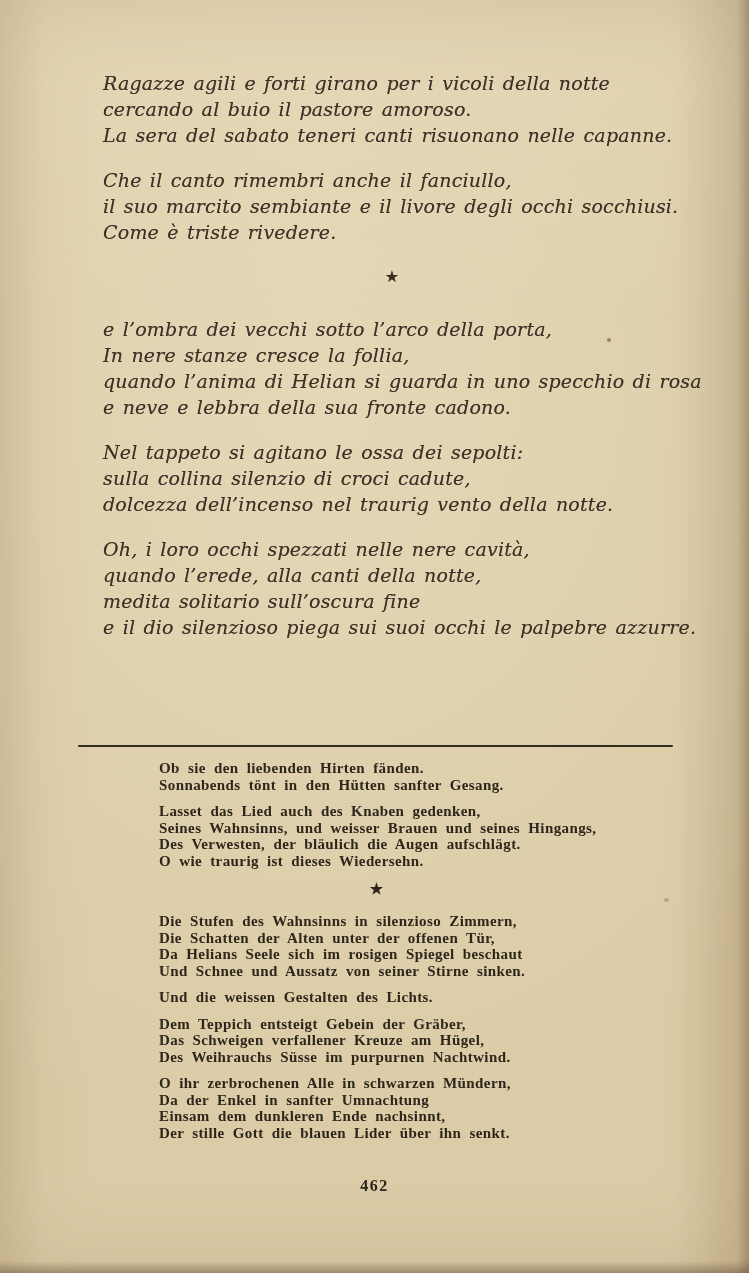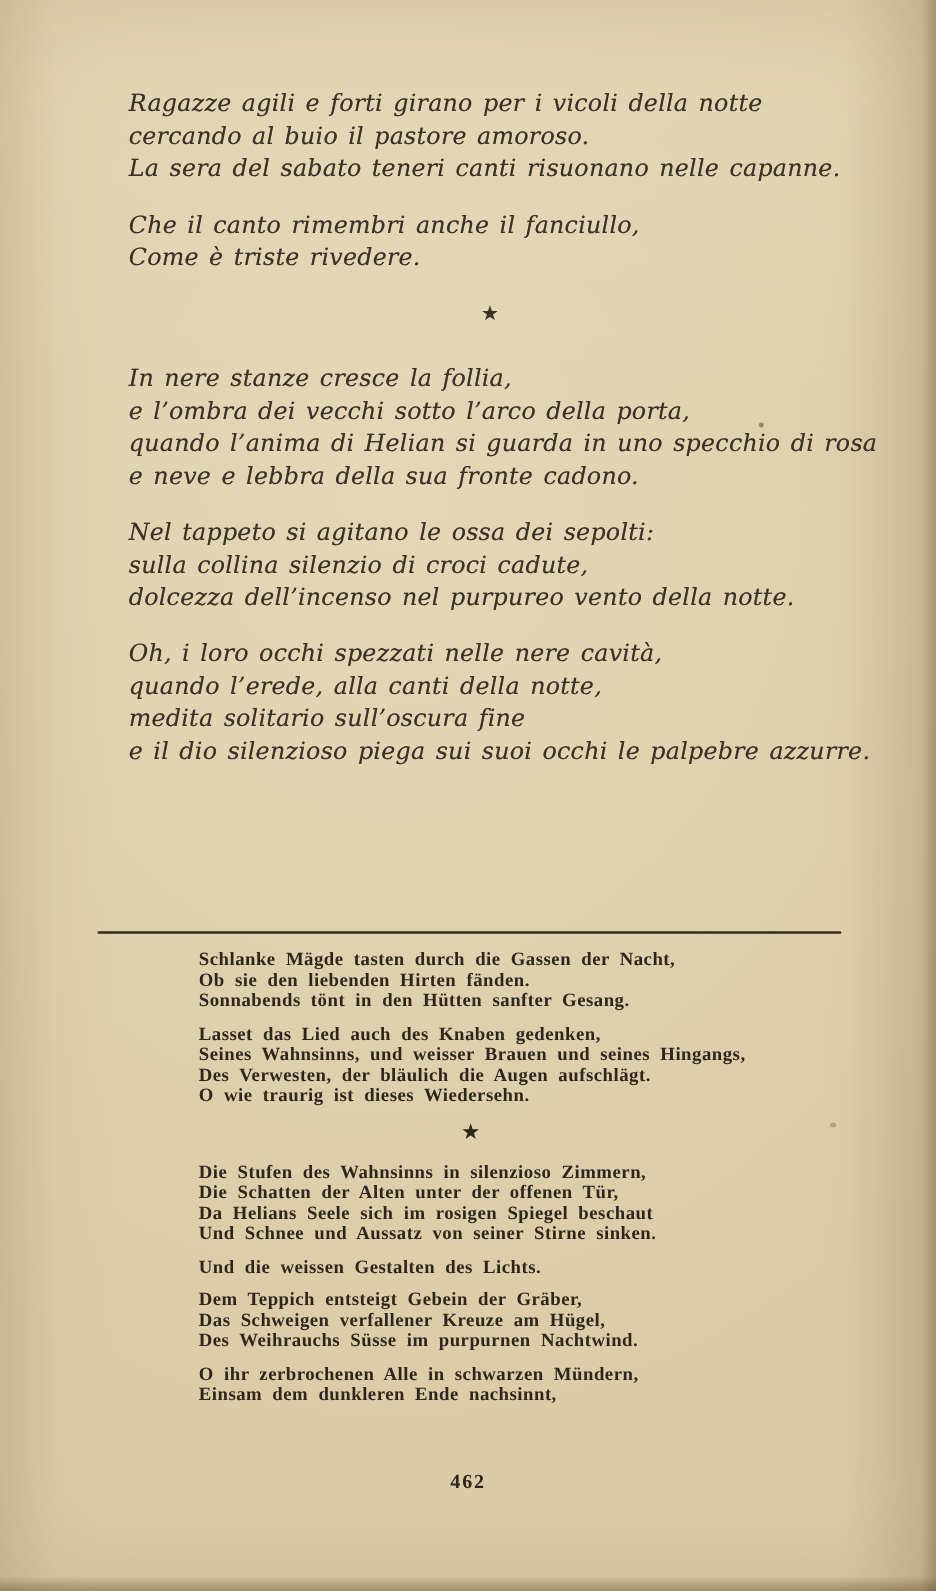--- a/index.html
+++ b/index.html
@@ -90,47 +90,47 @@
 <div class="page" style="--paper: #dbcba6; --ink: #3a3227; --ink-bold: #2d261b;">
 
   <div class="poem italian">
     <div class="stanza">
       <div class="line">Ragazze agili e forti girano per i vicoli della notte</div>
       <div class="line">cercando al buio il pastore amoroso.</div>
       <div class="line">La sera del sabato teneri canti risuonano nelle capanne.</div>
     </div>
     <div class="stanza">
       <div class="line">Che il canto rimembri anche il fanciullo,</div>
+      <div class="line">il suo marcito sembiante e il livore degli occhi socchiusi.</div>
       <div class="line">Come è triste rivedere.</div>
     </div>
     <div class="star-line">★</div>
     <div class="stanza">
+      <div class="line">e l’ombra dei vecchi sotto l’arco della porta,</div>
       <div class="line">In nere stanze cresce la follia,</div>
-      <div class="line">e l’ombra dei vecchi sotto l’arco della porta,</div>
       <div class="line">quando l’anima di Helian si guarda in uno specchio di rosa</div>
       <div class="line">e neve e lebbra della sua fronte cadono.</div>
     </div>
     <div class="stanza">
       <div class="line">Nel tappeto si agitano le ossa dei sepolti:</div>
       <div class="line">sulla collina silenzio di croci cadute,</div>
-      <div class="line">dolcezza dell’incenso nel purpureo vento della notte.</div>
+      <div class="line">dolcezza dell’incenso nel traurig vento della notte.</div>
     </div>
     <div class="stanza">
       <div class="line">Oh, i loro occhi spezzati nelle nere cavità,</div>
       <div class="line">quando l’erede, alla canti della notte,</div>
       <div class="line">medita solitario sull’oscura fine</div>
       <div class="line">e il dio silenzioso piega sui suoi occhi le palpebre azzurre.</div>
     </div>
   </div>
 
   <div class="rule"></div>
 
   <div class="poem german">
     <div class="stanza">
-      <div class="line">Schlanke Mägde tasten durch die Gassen der Nacht,</div>
       <div class="line">Ob sie den liebenden Hirten fänden.</div>
       <div class="line">Sonnabends tönt in den Hütten sanfter Gesang.</div>
     </div>
     <div class="stanza">
       <div class="line">Lasset das Lied auch des Knaben gedenken,</div>
       <div class="line">Seines Wahnsinns, und weisser Brauen und seines Hingangs,</div>
       <div class="line">Des Verwesten, der bläulich die Augen aufschlägt.</div>
       <div class="line">O wie traurig ist dieses Wiedersehn.</div>
     </div>
     <div class="star-line">★</div>
@@ -143,21 +143,23 @@
     <div class="stanza">
       <div class="line">Und die weissen Gestalten des Lichts.</div>
     </div>
     <div class="stanza">
       <div class="line">Dem Teppich entsteigt Gebein der Gräber,</div>
       <div class="line">Das Schweigen verfallener Kreuze am Hügel,</div>
       <div class="line">Des Weihrauchs Süsse im purpurnen Nachtwind.</div>
     </div>
     <div class="stanza">
       <div class="line">O ihr zerbrochenen Alle in schwarzen Mündern,</div>
+      <div class="line">Da der Enkel in sanfter Umnachtung</div>
       <div class="line">Einsam dem dunkleren Ende nachsinnt,</div>
+      <div class="line">Der stille Gott die blauen Lider über ihn senkt.</div>
     </div>
   </div>
 
   <div class="page-number">462</div>
 
   <div class="speck speck-1"></div>
   <div class="speck speck-2"></div>
 
 </div>
 

